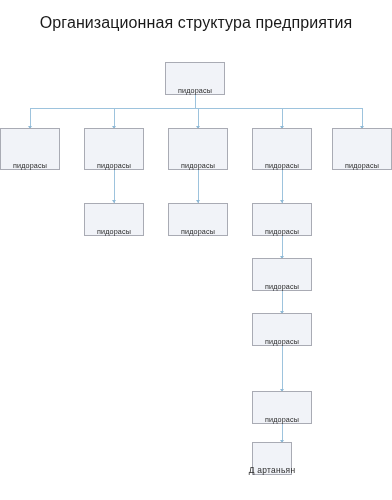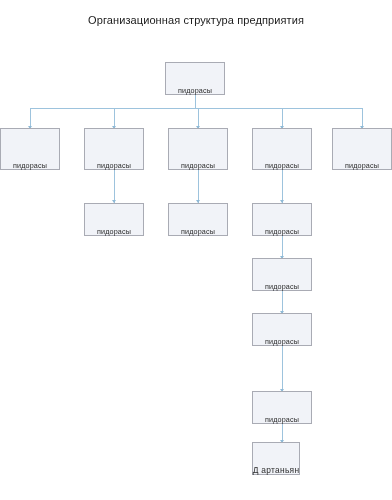--- a/index.html
+++ b/index.html
@@ -15,21 +15,21 @@
     font-family: "Liberation Sans", sans-serif;
     color: #222222;
   }
 
   #chart-title {
     position: absolute;
     left: 0;
     top: 14px;
     width: 392px;
     text-align: center;
-    font-size: 11px;
+    font-size: 16px;
     font-weight: 400;
     letter-spacing: 0.1px;
     color: #1a1a1a;
     white-space: nowrap;
   }
 
   .canvas {
     position: absolute;
     left: 0;
     top: 0;
@@ -146,17 +146,17 @@
 
   <div class="node" style="left:252px; top:258px; width:60px; height:33px;">
     <span class="node-label">пидорасы</span>
   </div>
   <div class="node" style="left:252px; top:313px; width:60px; height:33px;">
     <span class="node-label">пидорасы</span>
   </div>
   <div class="node" style="left:252px; top:391px; width:60px; height:33px;">
     <span class="node-label">пидорасы</span>
   </div>
-  <div class="node" style="left:252px; top:442px; width:48px; height:33px;">
+  <div class="node" style="left:252px; top:442px; width:40px; height:33px;">
     <span class="node-label wide">Д артаньян</span>
   </div>
 
 </div>
 
 </body></html>

